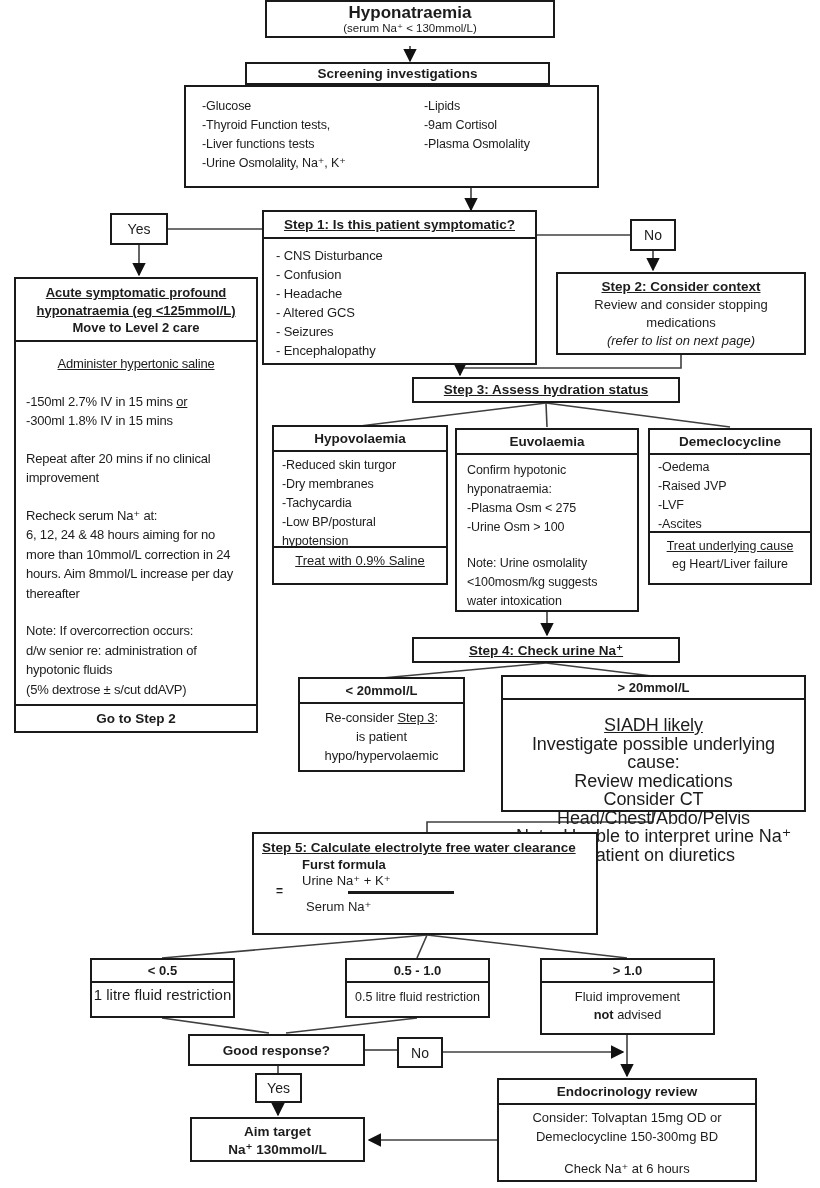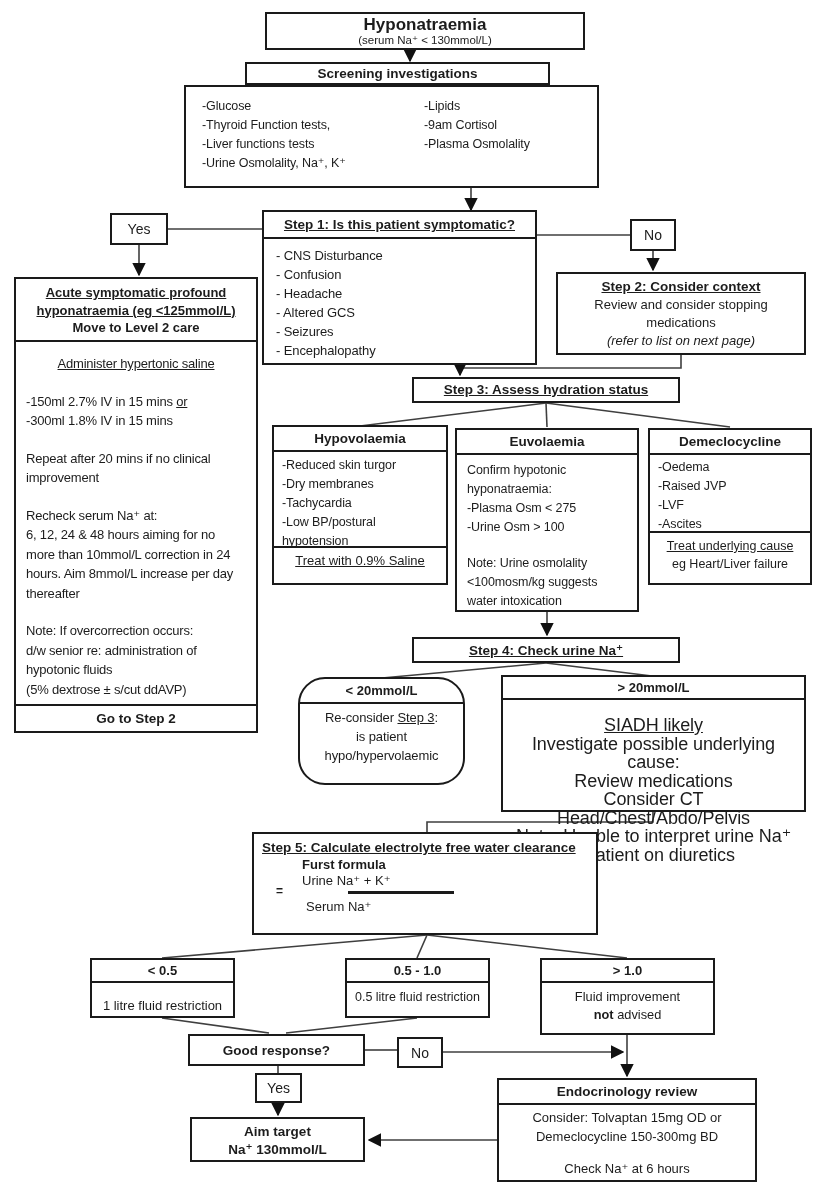--- a/index.html
+++ b/index.html
@@ -54,21 +54,21 @@
       <line x1="417" y1="1018" x2="286" y2="1033"></line>
       <line x1="365" y1="1050" x2="397" y2="1050"></line>
       <line x1="443" y1="1052" x2="623" y2="1052" marker-end="url(#ah)"></line>
       <line x1="627" y1="1035" x2="627" y2="1076" marker-end="url(#ah)"></line>
       <line x1="278" y1="1066" x2="278" y2="1073"></line>
       <line x1="278" y1="1103" x2="278" y2="1115" marker-end="url(#ah)"></line>
       <line x1="497" y1="1140" x2="369" y2="1140" marker-end="url(#ah)"></line>
     </g>
   </svg>
 
-  <div class="box ctr" style="left:265px;top:12px;width:320px;height:38px;padding-top:1px;">
+  <div class="box ctr" style="left:265px;top:0;width:290px;height:38px;padding-top:1px;">
     <div class="b" style="font-size:17px;">Hyponatraemia</div>
     <div style="font-size:11.5px;margin-top:-2px;">(serum Na⁺ &lt; 130mmol/L)</div>
   </div>
 
   <div class="box ctr b" style="left:245px;top:62px;width:305px;height:23px;font-size:13.5px;padding-top:2px;">
     <span>Screening investigations</span>
   </div>
   <div class="box" style="left:184px;top:85px;width:415px;height:103px;">
     <div class="list" style="position:absolute;left:6px;top:4px;width:230px;">
       <div>-Glucose</div>
@@ -163,21 +163,21 @@
     <div class="ctr" style="border-top:2px solid #1a1a1a;font-size:12.5px;padding:4px 0;line-height:18px;">
       <div class="u">Treat underlying cause</div>
       <div>eg Heart/Liver failure</div>
     </div>
   </div>
 
   <div class="box ctr b u" style="left:412px;top:637px;width:268px;height:26px;font-size:13.5px;padding-top:3px;">
     <span>Step 4: Check urine Na⁺</span>
   </div>
 
-  <div class="box" style="left:298px;top:677px;width:167px;height:108px;border-radius:27px;">
+  <div class="box" style="left:298px;top:677px;width:167px;height:95px;">
     <div class="hdr" style="font-size:13px;">&lt; 20mmol/L</div>
     <div class="ctr body-txt" style="padding:4px 6px;font-size:13px;">
       <div><span>Re-consider </span><span class="u">Step 3</span><span>:</span></div>
       <div>is patient</div>
       <div>hypo/hypervolaemic</div>
     </div>
   </div>
 
   <div class="box" style="left:501px;top:675px;width:305px;height:137px;">
     <div class="hdr" style="font-size:13px;padding:3px 2px;">&gt; 20mmol/L</div>
@@ -196,21 +196,21 @@
     <div style="font-size:13px;margin:1px 0 0 40px;">Urine Na⁺ + K⁺</div>
     <div style="position:relative;height:8px;">
       <span class="b" style="position:absolute;left:14px;top:-4px;font-size:12px;">=</span>
       <div class="frac-bar" style="position:absolute;left:86px;top:3px;width:106px;"></div>
     </div>
     <div style="font-size:13px;margin:3px 0 0 44px;">Serum Na⁺</div>
   </div>
 
   <div class="box" style="left:90px;top:958px;width:145px;height:60px;">
     <div class="hdr" style="font-size:13px;padding:3px 2px;">&lt; 0.5</div>
-    <div class="ctr" style="font-size:13px;padding-top:15px;">1 litre fluid restriction</div>
+    <div class="ctr" style="font-size:15px;padding-top:3px;">1 litre fluid restriction</div>
   </div>
   <div class="box" style="left:345px;top:958px;width:145px;height:60px;">
     <div class="hdr" style="font-size:13px;padding:3px 2px;">0.5 - 1.0</div>
     <div class="ctr" style="font-size:12.5px;padding-top:7px;">0.5 litre fluid restriction</div>
   </div>
   <div class="box" style="left:540px;top:958px;width:175px;height:77px;">
     <div class="hdr" style="font-size:13px;padding:3px 2px;">&gt; 1.0</div>
     <div class="ctr" style="font-size:12.8px;padding-top:5px;line-height:18px;">
       <div>Fluid improvement</div>
       <div><span class="b">not</span><span> advised</span></div>

